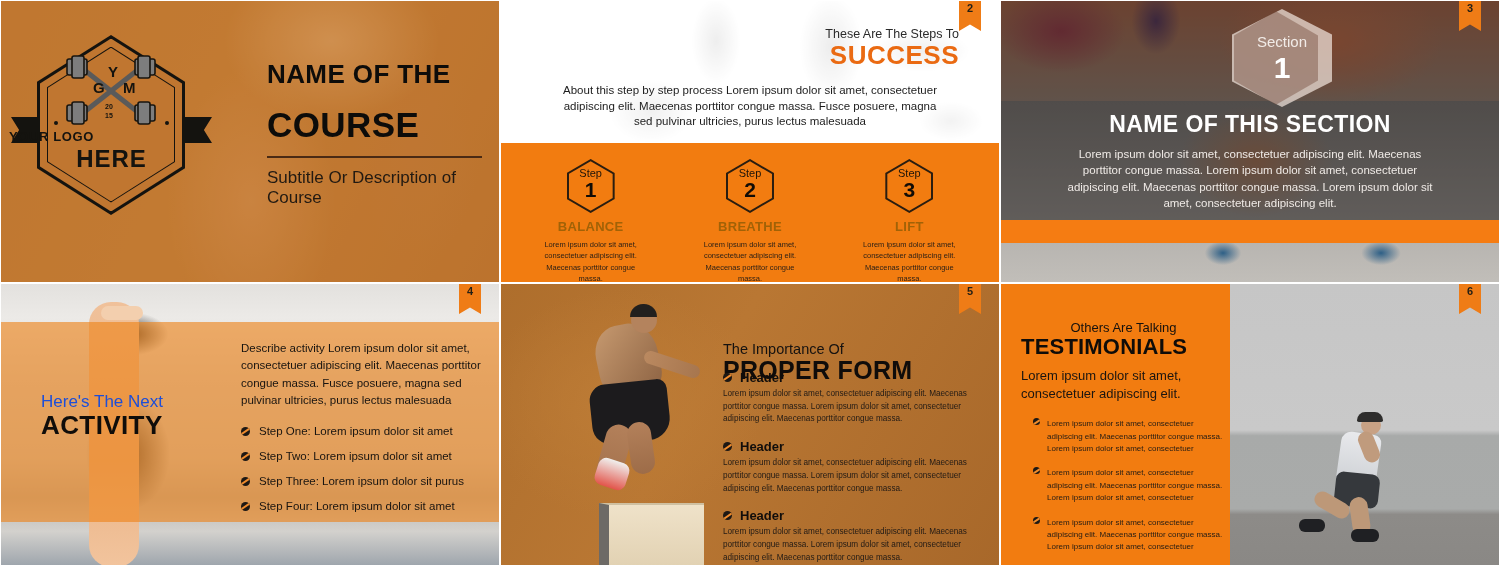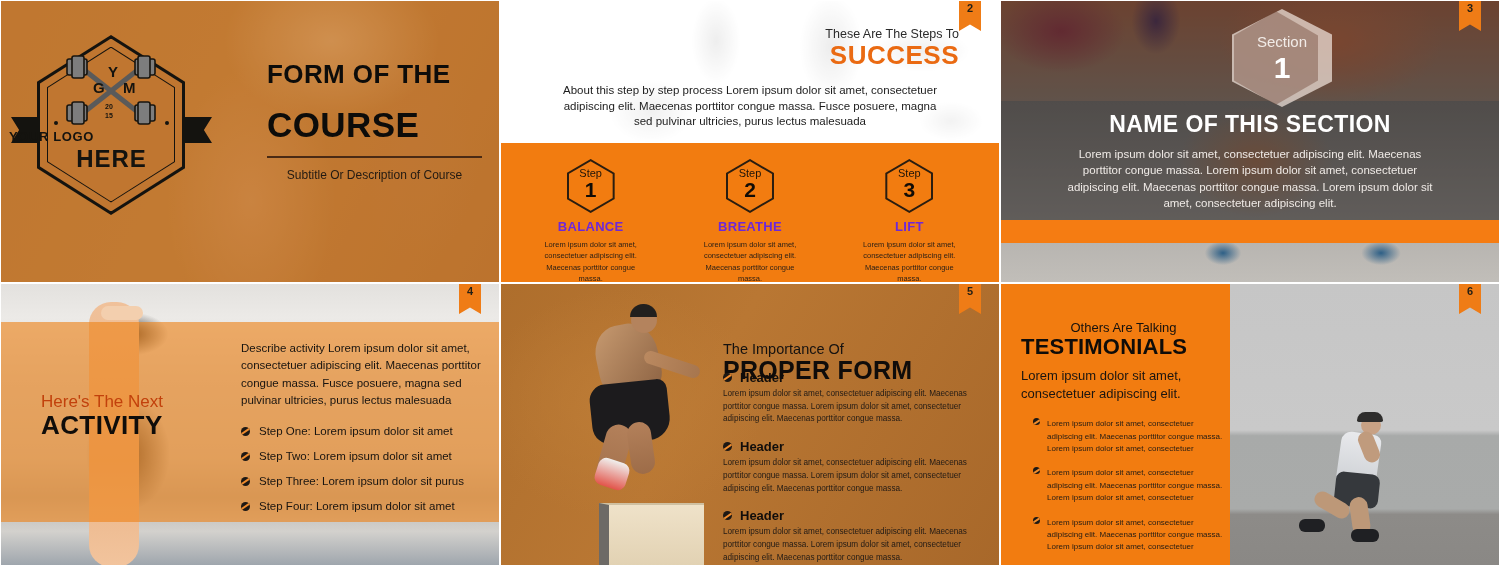--- a/index.html
+++ b/index.html
@@ -84,21 +84,21 @@
     font-size: 13px; font-weight: bold; color: #14130f; letter-spacing: .6px;
   }
   .logo-lbl2 {
     position: absolute; left: 0; right: 0; top: 112px; text-align: center;
     font-size: 24px; font-weight: bold; color: #14130f; letter-spacing: 1px;
   }
   .s1-txt { position: absolute; left: 266px; top: 60px; width: 215px; z-index: 6; }
   .s1-t1 { font-size: 26px; font-weight: bold; color: #0d0c0a; letter-spacing: .4px; line-height: 1.05; }
   .s1-t2 { font-size: 35px; font-weight: bold; color: #0d0c0a; letter-spacing: .4px; line-height: 1.05; margin-top: 19px; }
   .s1-rule { height: 2px; background: #4a2a14; margin: 12px 0 10px 0; width: 100%; }
-  .s1-sub { font-size: 12px; color: #221a12; text-align: center; }
+  .s1-sub { font-size: 17px; color: #221a12; }
 
   
   .s2 { background: #ffffff; }
   .s2 .photo {
     position: absolute; left: 0; right: 0; top: 0; height: 145px;
     background:
       radial-gradient(ellipse 60px 46px at 150px 110px, #d9d9d9, rgba(217,217,217,0) 70%),
       radial-gradient(ellipse 34px 60px at 215px 40px, #d2d2d2, rgba(210,210,210,0) 72%),
       radial-gradient(ellipse 44px 72px at 330px 46px, #cfcfcf, rgba(207,207,207,0) 72%),
       radial-gradient(ellipse 70px 30px at 420px 50px, #d6d6d6, rgba(214,214,214,0) 70%),
@@ -117,21 +117,21 @@
   .sthex .o {
     position: absolute; inset: 0; background: #2a1d10;
     clip-path: polygon(50% 0, 100% 26%, 100% 74%, 50% 100%, 0 74%, 0 26%);
   }
   .sthex .i {
     position: absolute; left: 2px; top: 2.2px; width: 44px; height: 49.6px; background: #f27c10;
     clip-path: polygon(50% 0, 100% 26%, 100% 74%, 50% 100%, 0 74%, 0 26%);
   }
   .sthex .lbl { position: absolute; left: 0; right: 0; top: 8px; text-align: center; font-size: 11px; color: #1d1409; }
   .sthex .num { position: absolute; left: 0; right: 0; top: 20px; text-align: center; font-size: 21px; font-weight: bold; color: #120c06; line-height: 1; }
-  .st-title { font-size: 13px; font-weight: bold; color: #6d28d9; letter-spacing: .3px; margin-bottom: 5px; }
+  .st-title { font-size: 13px; font-weight: bold; color: #a16207; letter-spacing: .3px; margin-bottom: 5px; }
   .st-desc { font-size: 7.5px; color: #2e2116; line-height: 1.5; padding: 0 24px; }
 
   
   .s3 { background: #6e6a68; }
   .s3 .photo {
     position: absolute; inset: 0;
     background:
       linear-gradient(#b9b6b2 0%, #b9b6b2 100%);
   }
   .s3 .ph-top {
@@ -190,21 +190,21 @@
     position: absolute; left: 88px; top: 18px; width: 50px; height: 265px;
     background: linear-gradient(#f0c19a, #e9b285 60%, #f2c49d);
     border-radius: 22px;
   }
   .s4 .fingers {
     position: absolute; left: 100px; top: 22px; width: 42px; height: 14px;
     background: #f3cfae; border-radius: 8px;
   }
   .s4 .band { position: absolute; left: 0; right: 0; top: 38px; height: 200px; background: rgba(238,130,24,.62); z-index: 4; }
   .s4-left { position: absolute; left: 40px; top: 108px; width: 180px; z-index: 6; }
-  .s4-t1 { font-size: 17px; color: #c2410c; }
+  .s4-t1 { font-size: 17px; color: #1d4ed8; }
   .s4-t2 { font-size: 26px; font-weight: bold; color: #100d0a; letter-spacing: .4px; line-height: 1.05; }
   .s4-right { position: absolute; left: 240px; right: 18px; top: 56px; z-index: 6; }
   .s4-para { font-size: 11.5px; color: #181410; line-height: 1.5; }
   .s4-list { list-style: none; margin-top: 16px; }
   .s4-list li { display: flex; align-items: center; gap: 9px; font-size: 11.5px; color: #181410; margin-bottom: 13px; }
 
   
   .bullet {
     flex: 0 0 auto; width: 9px; height: 9px; border-radius: 50%;
     background: #1d1814; position: relative; overflow: hidden;
@@ -344,21 +344,21 @@
         <text x="62" y="38" font-family="Liberation Sans, sans-serif" font-size="15" font-weight="bold" fill="#14130f">M</text>
         <text x="44" y="54" font-family="Liberation Sans, sans-serif" font-size="7" font-weight="bold" fill="#14130f">20</text>
         <text x="44" y="63" font-family="Liberation Sans, sans-serif" font-size="7" font-weight="bold" fill="#14130f">15</text>
       </svg>
 
       <div class="logo-lbl1">YOUR LOGO</div>
       <div class="logo-lbl2">HERE</div>
     </div>
 
     <div class="s1-txt">
-      <div class="s1-t1">FORM OF THE</div>
+      <div class="s1-t1">NAME OF THE</div>
       <div class="s1-t2">COURSE</div>
       <div class="s1-rule"></div>
       <div class="s1-sub">Subtitle Or Description of Course</div>
     </div>
   </div>
 
   <div class="slide s2">
     <div class="photo"></div>
     <div class="hdrshade"></div>
     <div class="band"></div>

